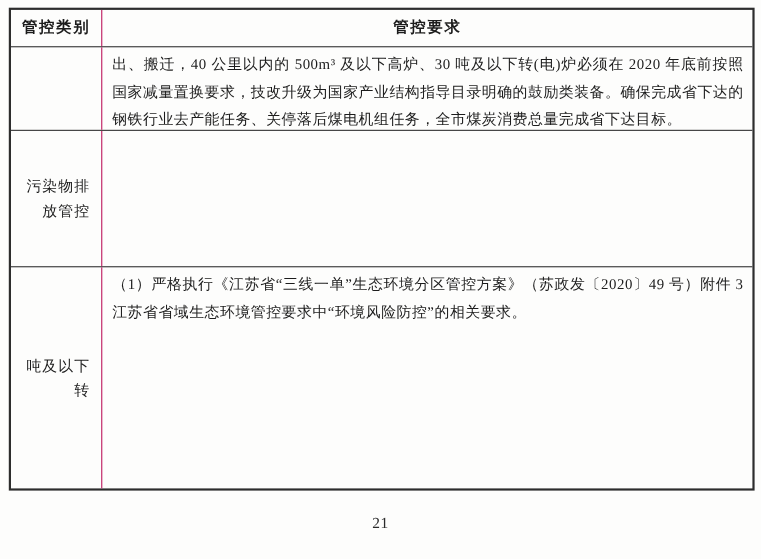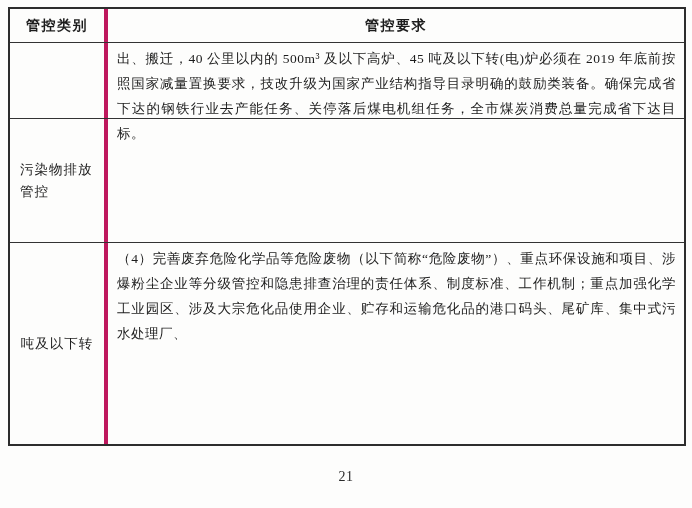--- a/index.html
+++ b/index.html
@@ -24,26 +24,26 @@
     background: #fdfdfc;
   }
   .tr {
     display: flex;
     align-items: stretch;
   }
   .tr + .tr {
     border-top: 1px solid #333;
   }
   .td-cat {
-    width: 98px;
-    border-right: 4px solid #be185d;
+    width: 83px;
+    border-right: 1px solid #be185d;
     display: flex;
     align-items: center;
     justify-content: center;
-    text-align: left;
+    text-align: right;
     padding: 0 10px;
     box-sizing: border-box;
     font-size: 13.5px;
     line-height: 22px;
     letter-spacing: 1px;
   }
   .td-req {
     flex: 1;
     box-sizing: border-box;
     padding: 3px 8px 0 9px;
@@ -86,30 +86,30 @@
 <div class="doc-table">
 
   <div class="tr tr-header">
     <div class="td-cat">管控类别</div>
     <div class="td-req">管控要求</div>
   </div>
 
   <div class="tr tr-r1">
     <div class="td-cat"></div>
     <div class="td-req">
-      <p>出、搬迁，40 公里以内的 500m³ 及以下高炉、45 吨及以下转(电)炉必须在 2019 年底前按照国家减量置换要求，技改升级为国家产业结构指导目录明确的鼓励类装备。确保完成省下达的钢铁行业去产能任务、关停落后煤电机组任务，全市煤炭消费总量完成省下达目标。</p>
+      <p>出、搬迁，40 公里以内的 500m³ 及以下高炉、30 吨及以下转(电)炉必须在 2020 年底前按照国家减量置换要求，技改升级为国家产业结构指导目录明确的鼓励类装备。确保完成省下达的钢铁行业去产能任务、关停落后煤电机组任务，全市煤炭消费总量完成省下达目标。</p>
     </div>
   </div>
 
   <div class="tr tr-r2">
     <div class="td-cat">污染物排放管控</div>
   </div>
 
   <div class="tr tr-r3">
     <div class="td-cat">吨及以下转</div>
     <div class="td-req">
-      <p>（4）完善废弃危险化学品等危险废物（以下简称“危险废物”）、重点环保设施和项目、涉爆粉尘企业等分级管控和隐患排查治理的责任体系、制度标准、工作机制；重点加强化学工业园区、涉及大宗危化品使用企业、贮存和运输危化品的港口码头、尾矿库、集中式污水处理厂、</p>
+      <p>（1）严格执行《江苏省“三线一单”生态环境分区管控方案》（苏政发〔2020〕49 号）附件 3 江苏省省域生态环境管控要求中“环境风险防控”的相关要求。</p>
     </div>
   </div>
 
 </div>
 
 <div class="page-number">21</div>
 
 </body></html>

